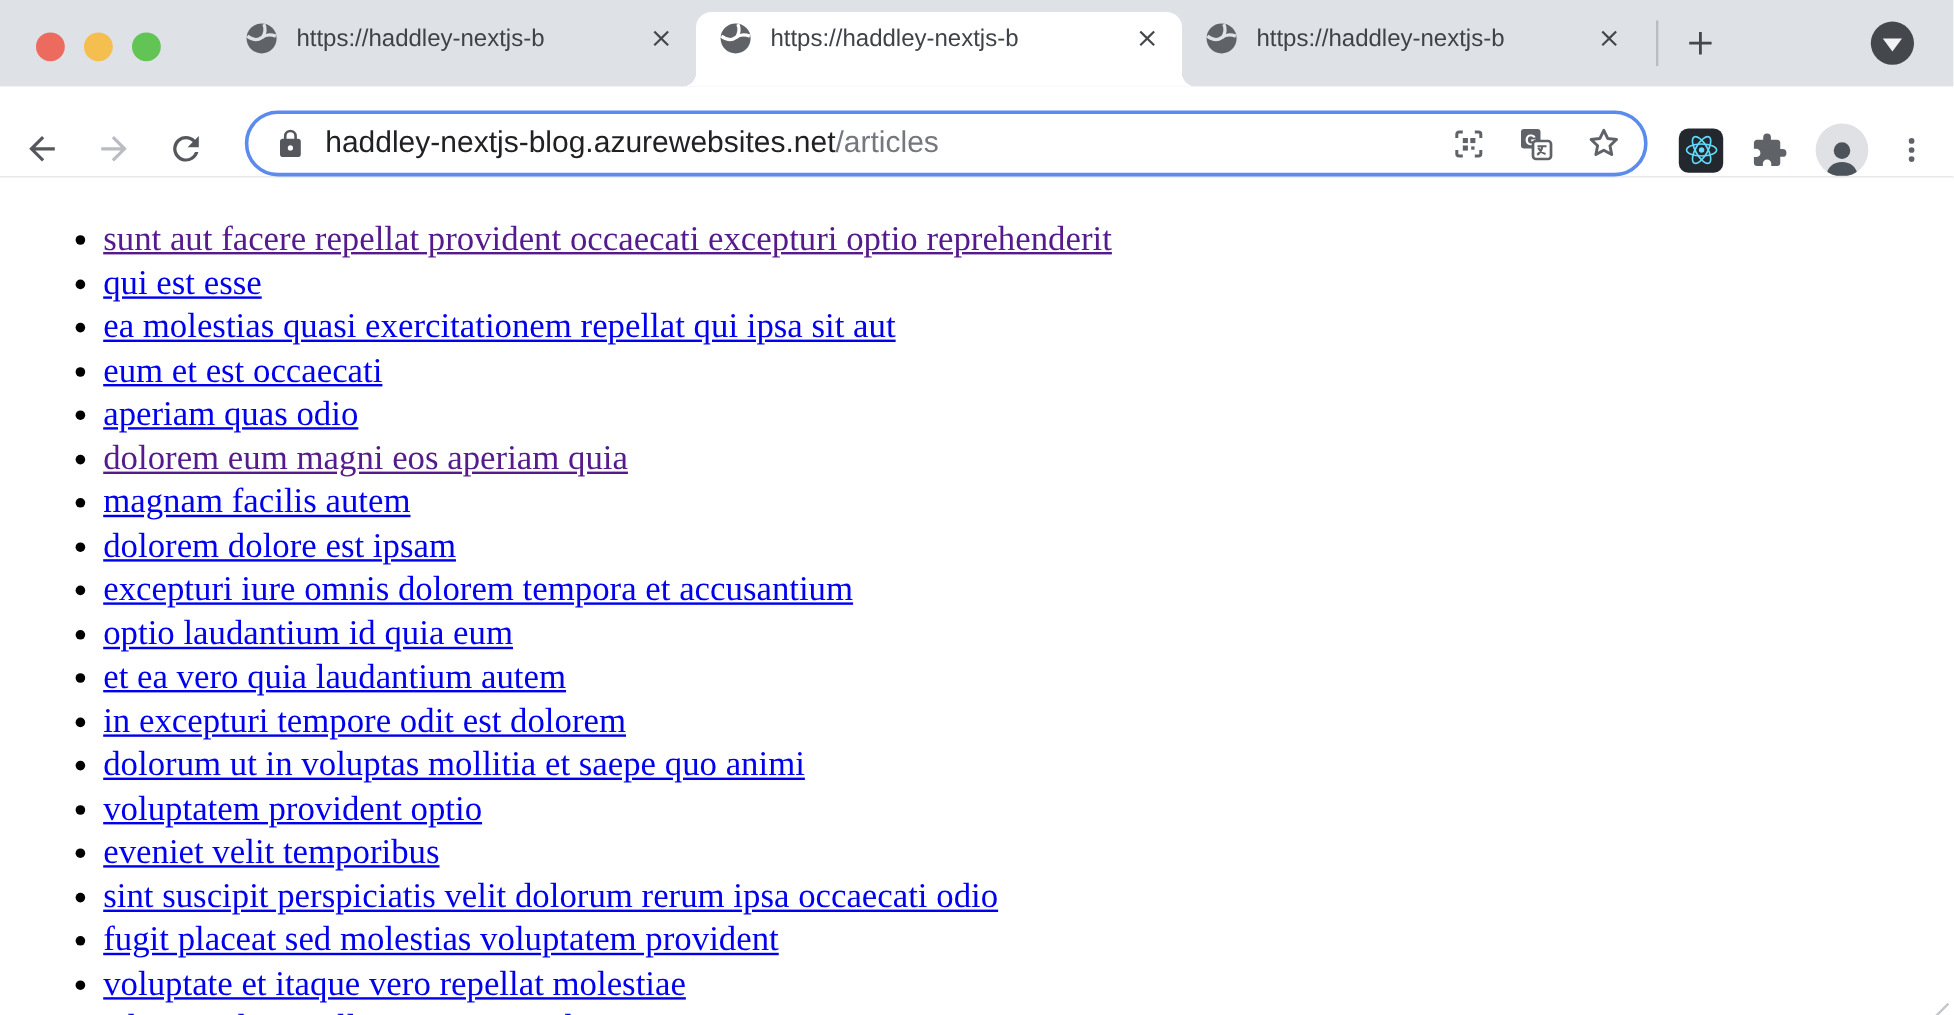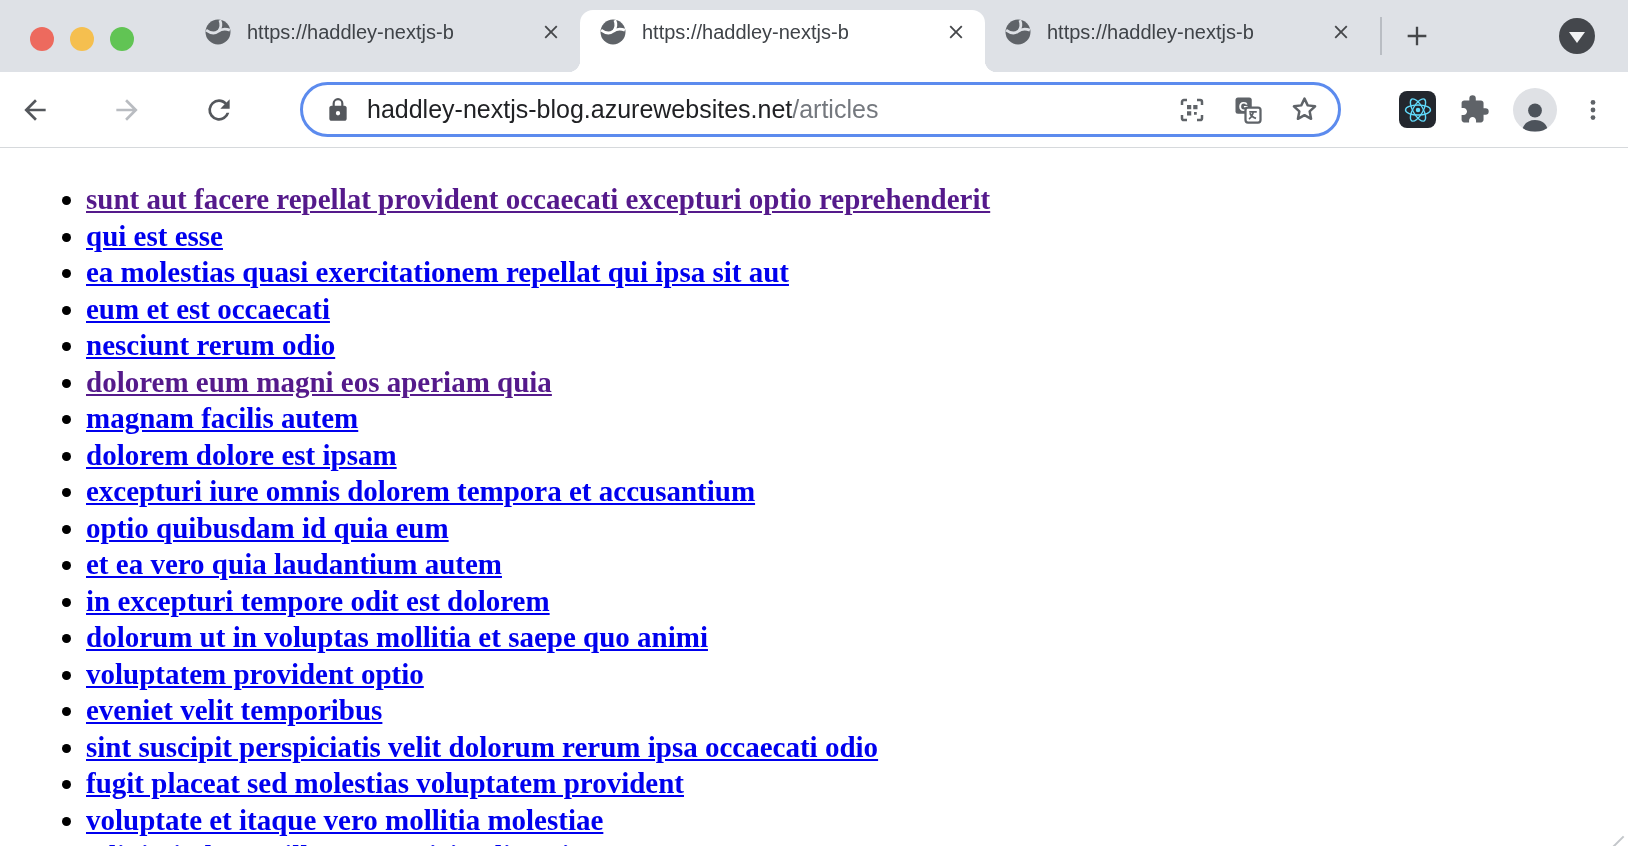--- a/index.html
+++ b/index.html
@@ -27,37 +27,37 @@
   .tab.active .tab-title::after { background:linear-gradient(to right, rgba(255,255,255,0), #fff); }
   .tab-close { width:30px; height:30px; flex:0 0 auto; display:flex; align-items:center; justify-content:center;
       border-radius:50%; cursor:pointer; margin-left:6px; }
   .tab-divider { width:2px; height:38px; background:#9AA0A6; opacity:.55; align-self:center; margin:0 12px 0 10px; flex:0 0 auto; }
   .newtab-btn { width:46px; height:46px; align-self:center; display:flex; align-items:center; justify-content:center; cursor:pointer; flex:0 0 auto; }
   .tabmenu-btn { width:36px; height:36px; border-radius:50%; background:#44474C; align-self:center;
       margin-left:auto; margin-right:33px; display:flex; align-items:center; justify-content:center; cursor:pointer; flex:0 0 auto; }
   .tri-down { width:0; height:0; border-left:8px solid transparent; border-right:8px solid transparent; border-top:11px solid #F2F3F4; margin-top:3px; }
 
   
-  .toolbar { height:76px; background:#fff; border-bottom:1px solid #D6D9DC; display:flex; align-items:center; padding:0 0 0 12px;gap:32px; }
+  .toolbar { height:76px; background:#fff; border-bottom:1px solid #D6D9DC; display:flex; align-items:flex-end; padding:0 0 0 12px; }
   .nav-btn { width:46px; height:46px; display:flex; align-items:center; justify-content:center; border-radius:50%; cursor:pointer; flex:0 0 auto; margin-right:14px; }
   .omnibox { flex:1 1 auto; height:55px; border:3px solid #5C8BEE; border-radius:28px; background:#fff;
       display:flex; align-items:center; padding:0 18px 0 22px; margin-left:12px; min-width:0; }
   .url { font-size:25px; margin-left:16px; white-space:nowrap; overflow:hidden; flex:1 1 auto; color:#202124; }
   .url .path { color:#74787E; }
   .omni-icons { display:flex; align-items:center; gap:26px; margin-left:20px; flex:0 0 auto; }
   .icon-btn { display:flex; align-items:center; justify-content:center; cursor:pointer; }
   .ext-cluster { display:flex; align-items:center; gap:23px; padding:0 22px 0 26px; flex:0 0 auto; }
   .react-ext { width:37px; height:37px; background:#23272E; border-radius:8px; display:flex; align-items:center; justify-content:center; }
   .avatar { width:44px; height:44px; border-radius:50%; background:#DFE1E5; display:flex; align-items:end; justify-content:center; overflow:hidden; }
 
   
   .content { height:698px; background:#fff; overflow:hidden; position:relative; }
   .content ul { margin:0; padding:33px 0 0 86px; list-style:disc; color:#000; }
   .content li { font-family:"Liberation Serif", serif; font-size:29px; line-height:36.5px; }
-  .content a { color:#0000EE; text-decoration:underline; cursor:pointer;font-weight:bold; }
+  .content a { color:#0000EE; text-decoration:underline; cursor:pointer; }
   .content a.visited { color:#551A8B; }
   .resize-grip { position:absolute; right:2px; bottom:3px; width:16px; height:2px; background:#C3C6CA; transform:rotate(-45deg); }
 
   svg { display:block; }
 </style>
 </head>
 <body>
 
 <div class="tabstrip">
   <div class="traffic">
@@ -214,44 +214,44 @@
   <ul>
 
       <li><a class="visited">sunt aut facere repellat provident occaecati excepturi optio reprehenderit</a></li>
 
       <li><a>qui est esse</a></li>
 
       <li><a>ea molestias quasi exercitationem repellat qui ipsa sit aut</a></li>
 
       <li><a>eum et est occaecati</a></li>
 
-      <li><a>nesciunt rerum odio</a></li>
+      <li><a>aperiam quas odio</a></li>
 
       <li><a class="visited">dolorem eum magni eos aperiam quia</a></li>
 
       <li><a>magnam facilis autem</a></li>
 
       <li><a>dolorem dolore est ipsam</a></li>
 
       <li><a>excepturi iure omnis dolorem tempora et accusantium</a></li>
 
-      <li><a>optio quibusdam id quia eum</a></li>
+      <li><a>optio laudantium id quia eum</a></li>
 
       <li><a>et ea vero quia laudantium autem</a></li>
 
       <li><a>in excepturi tempore odit est dolorem</a></li>
 
       <li><a>dolorum ut in voluptas mollitia et saepe quo animi</a></li>
 
       <li><a>voluptatem provident optio</a></li>
 
       <li><a>eveniet velit temporibus</a></li>
 
       <li><a>sint suscipit perspiciatis velit dolorum rerum ipsa occaecati odio</a></li>
 
       <li><a>fugit placeat sed molestias voluptatem provident</a></li>
 
-      <li><a>voluptate et itaque vero mollitia molestiae</a></li>
+      <li><a>voluptate et itaque vero repellat molestiae</a></li>
 
       <li><a>adipisci placeat illum aut reiciendis qui</a></li>
     </ul>
   <div class="resize-grip"></div>
 </div>
 
 </body></html>

